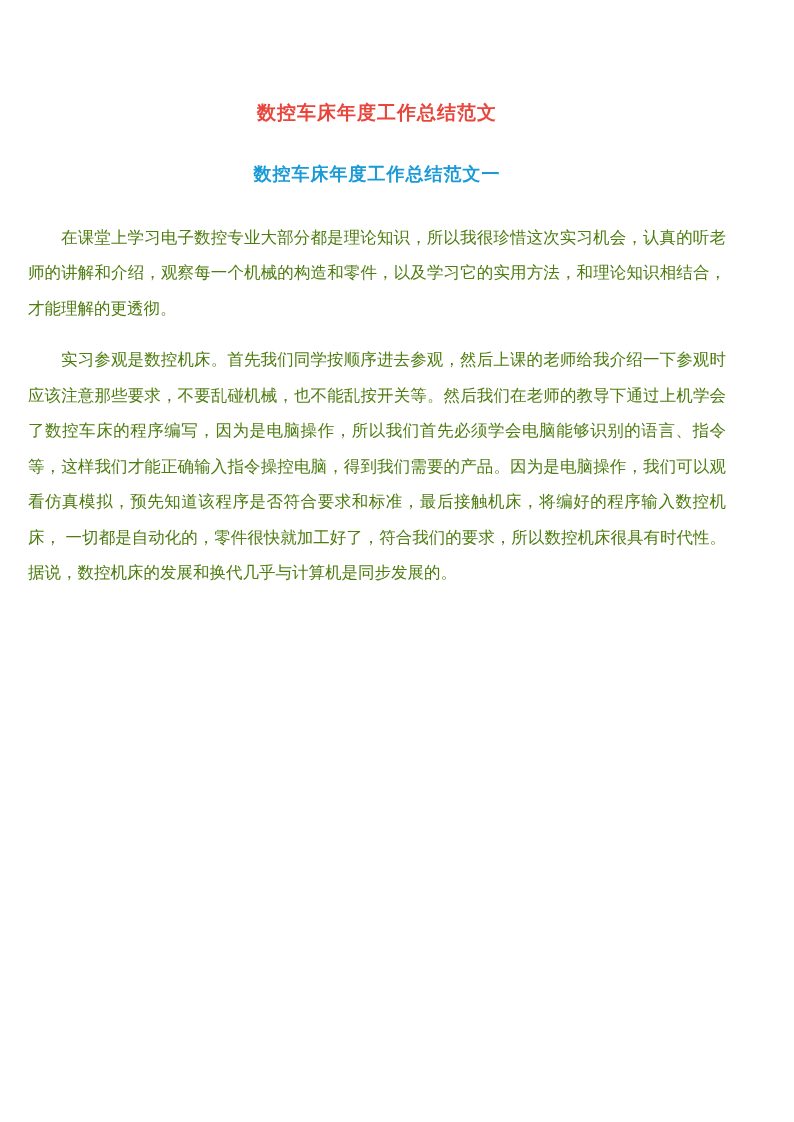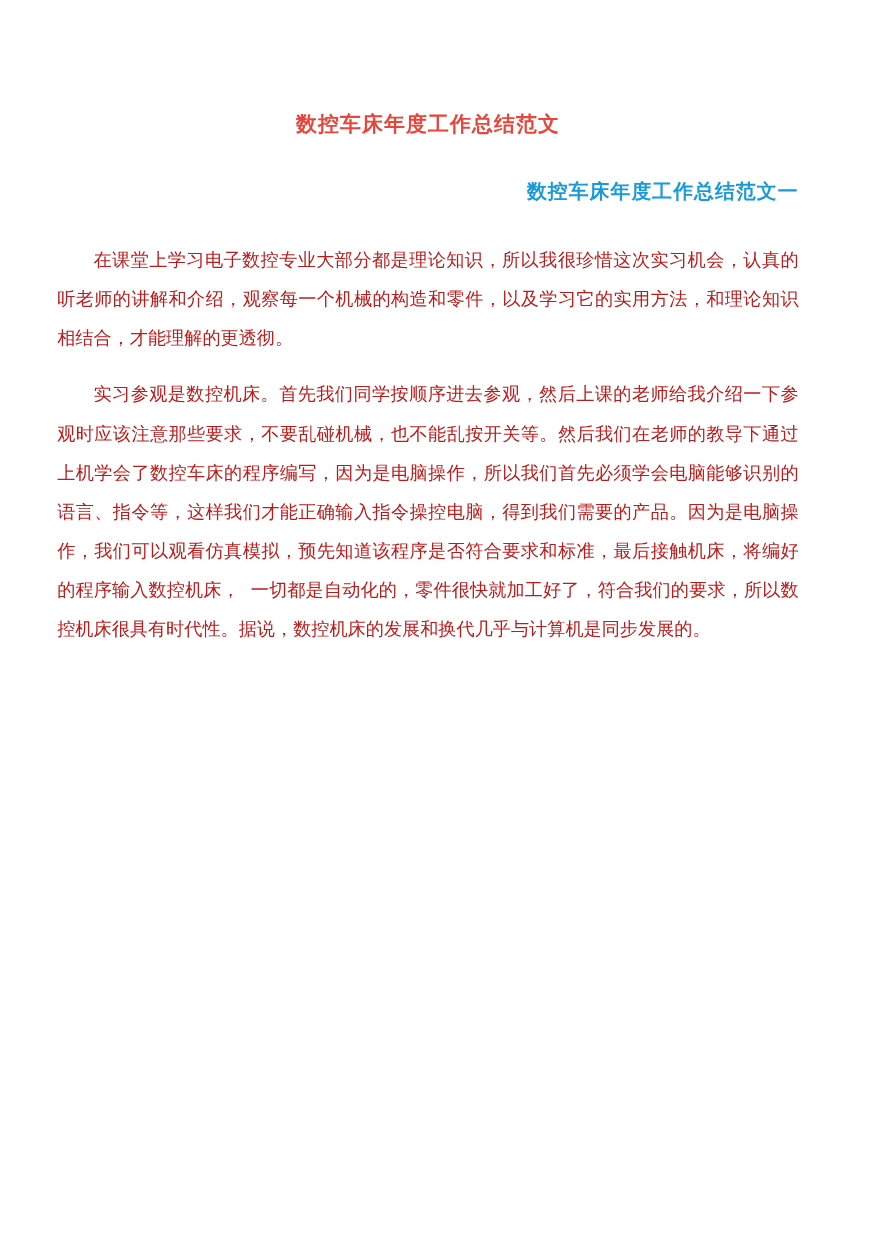--- a/index.html
+++ b/index.html
@@ -11,48 +11,48 @@
     height: 1122px;
     background: #ffffff;
     font-family: "Liberation Serif", "DejaVu Serif", serif;
     overflow: hidden;
   }
   .page {
     position: relative;
     width: 794px;
     height: 1122px;
     box-sizing: border-box;
-    padding: 100px 68px 60px 52px;
+    padding: 100px 68px 60px 28px;
   }
   .doc-title {
     text-align: center;
     color: #e8463c;
     font-size: 19px;
     font-weight: bold;
     letter-spacing: 1px;
     margin: 0 0 36px 0;
     font-family: "DejaVu Sans", "Liberation Sans", sans-serif;
   }
   .doc-subtitle {
-    text-align: right;
+    text-align: center;
     color: #1a9ad7;
     font-size: 18px;
     font-weight: bold;
     letter-spacing: 1px;
     margin: 0 0 34px 0;
     font-family: "DejaVu Sans", "Liberation Sans", sans-serif;
   }
   .para {
-    color: #b91c1c;
+    color: #4d7c0f;
     font-size: 16.5px;
     line-height: 2.15;
     text-align: justify;
     text-indent: 2em;
     margin: 0 0 16px 0;
-    font-family: Liberation Mono, monospace;
+    font-family: Liberation Sans, sans-serif;
   }
 </style>
 </head>
 <body>
 
 <div class="page">
 
   <h1 class="doc-title">数控车床年度工作总结范文</h1>
 
   <h2 class="doc-subtitle">数控车床年度工作总结范文一</h2>

